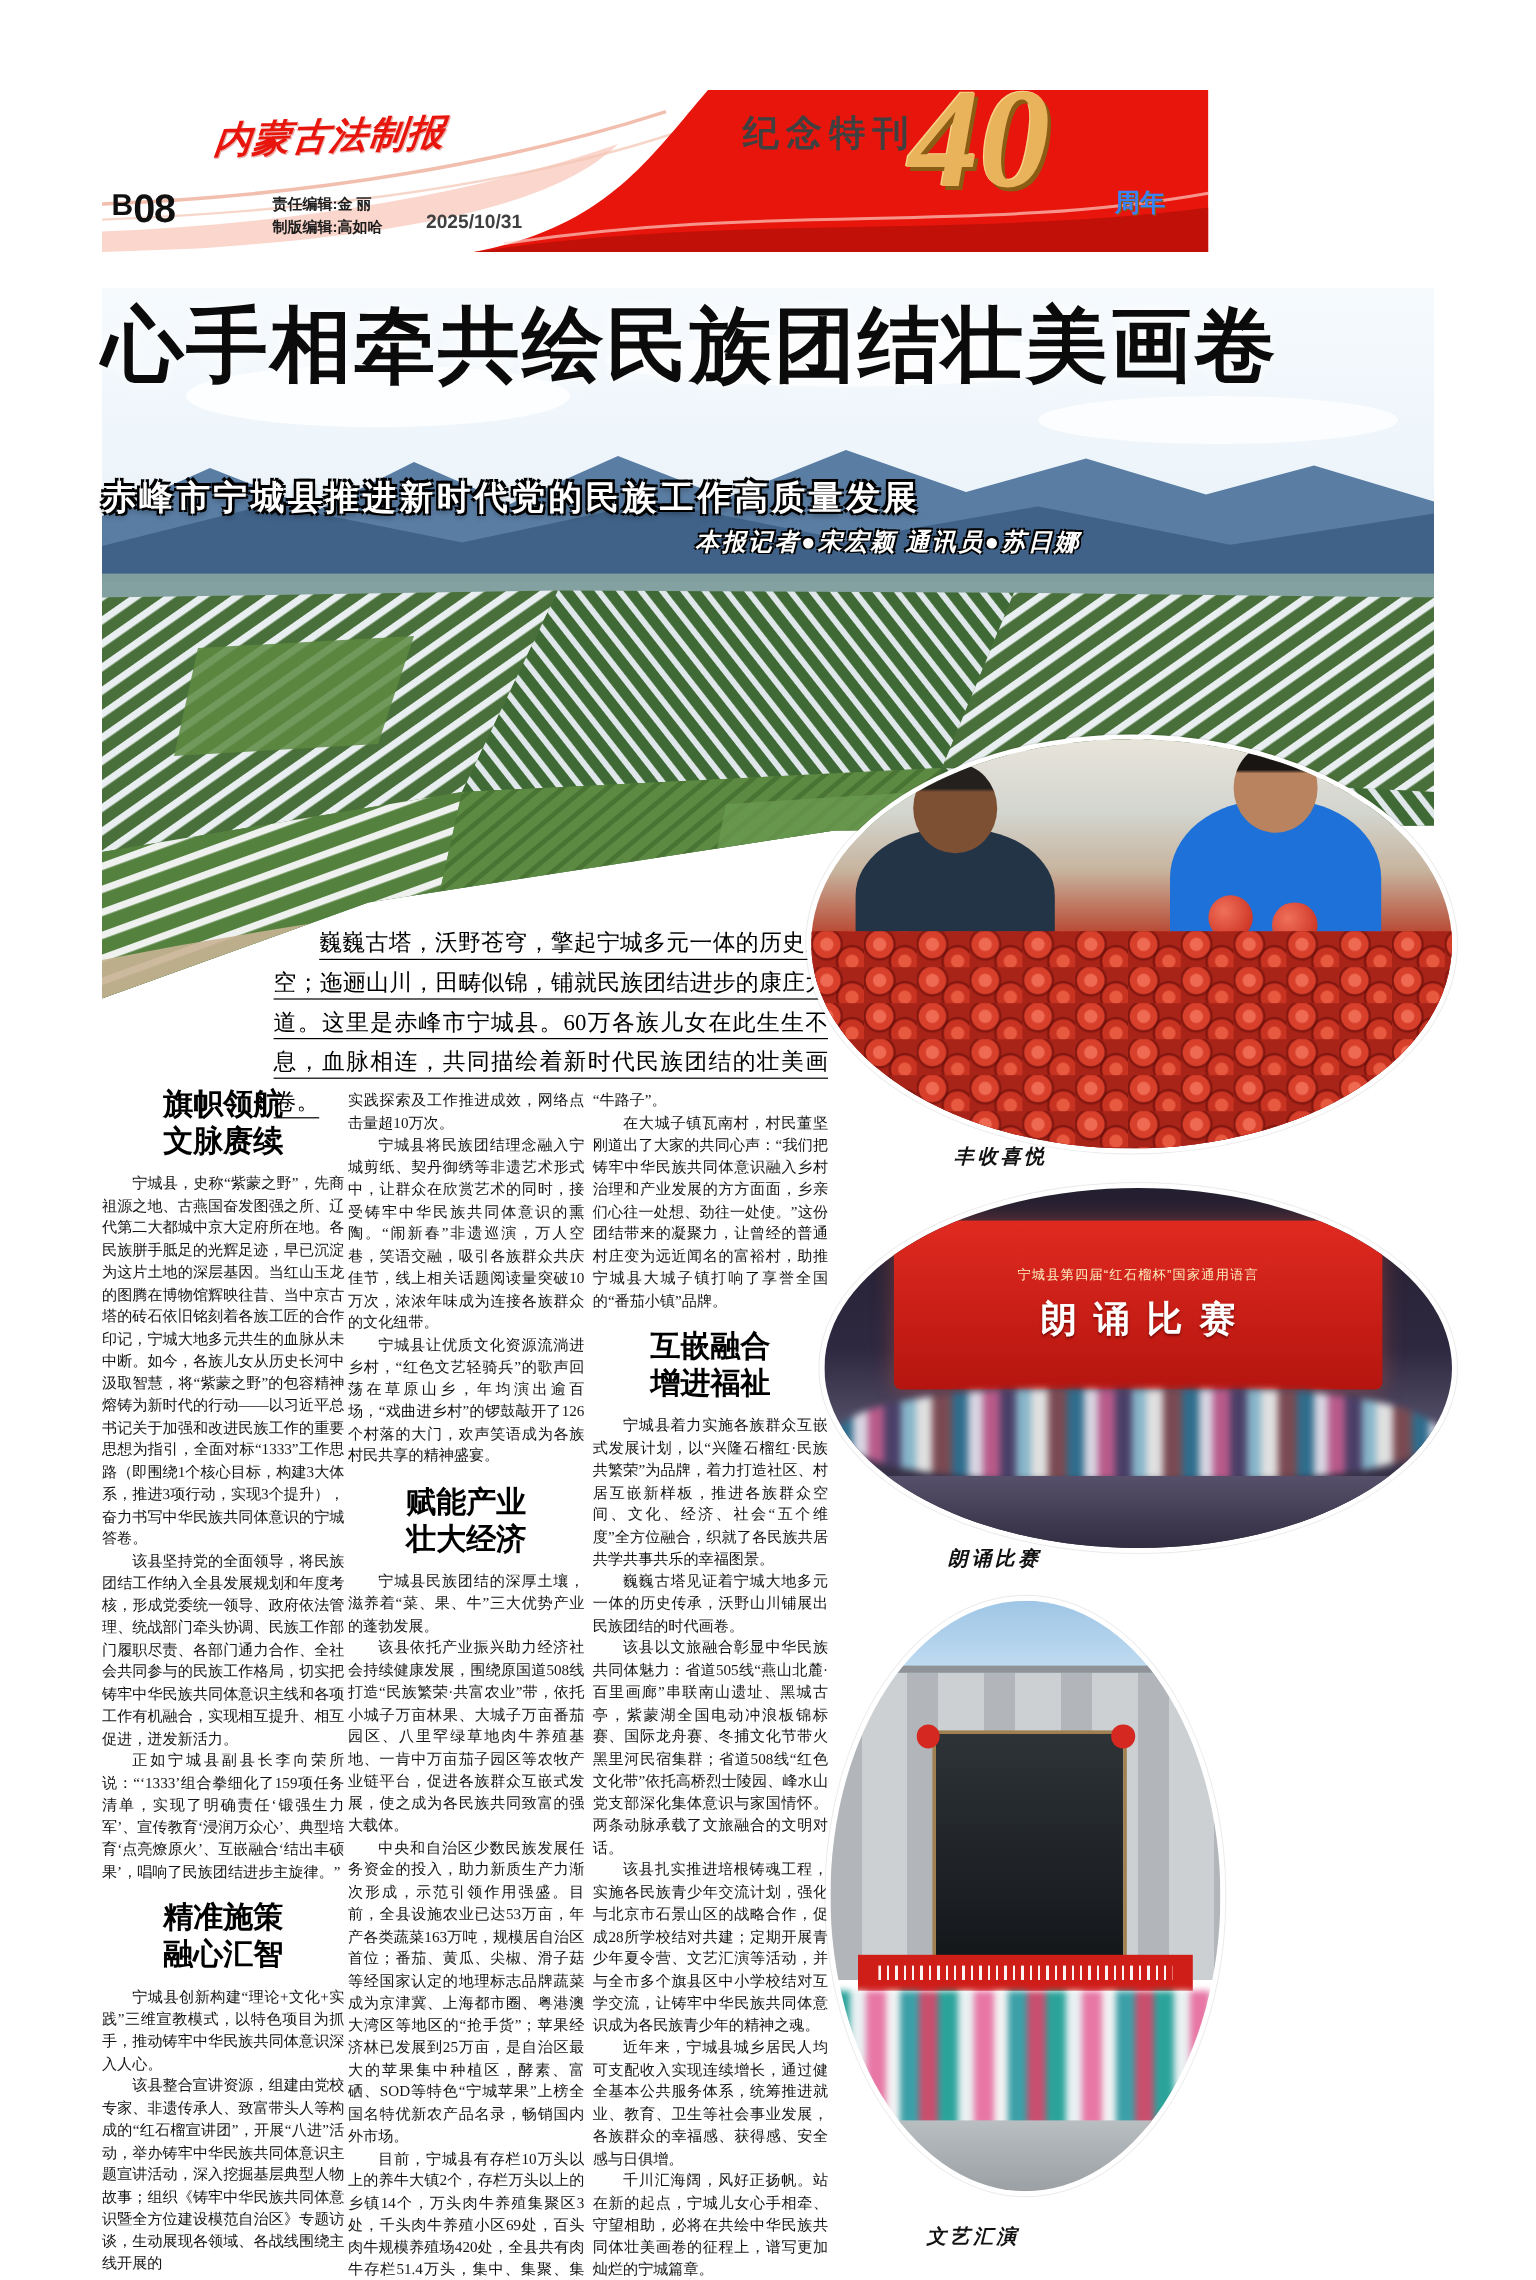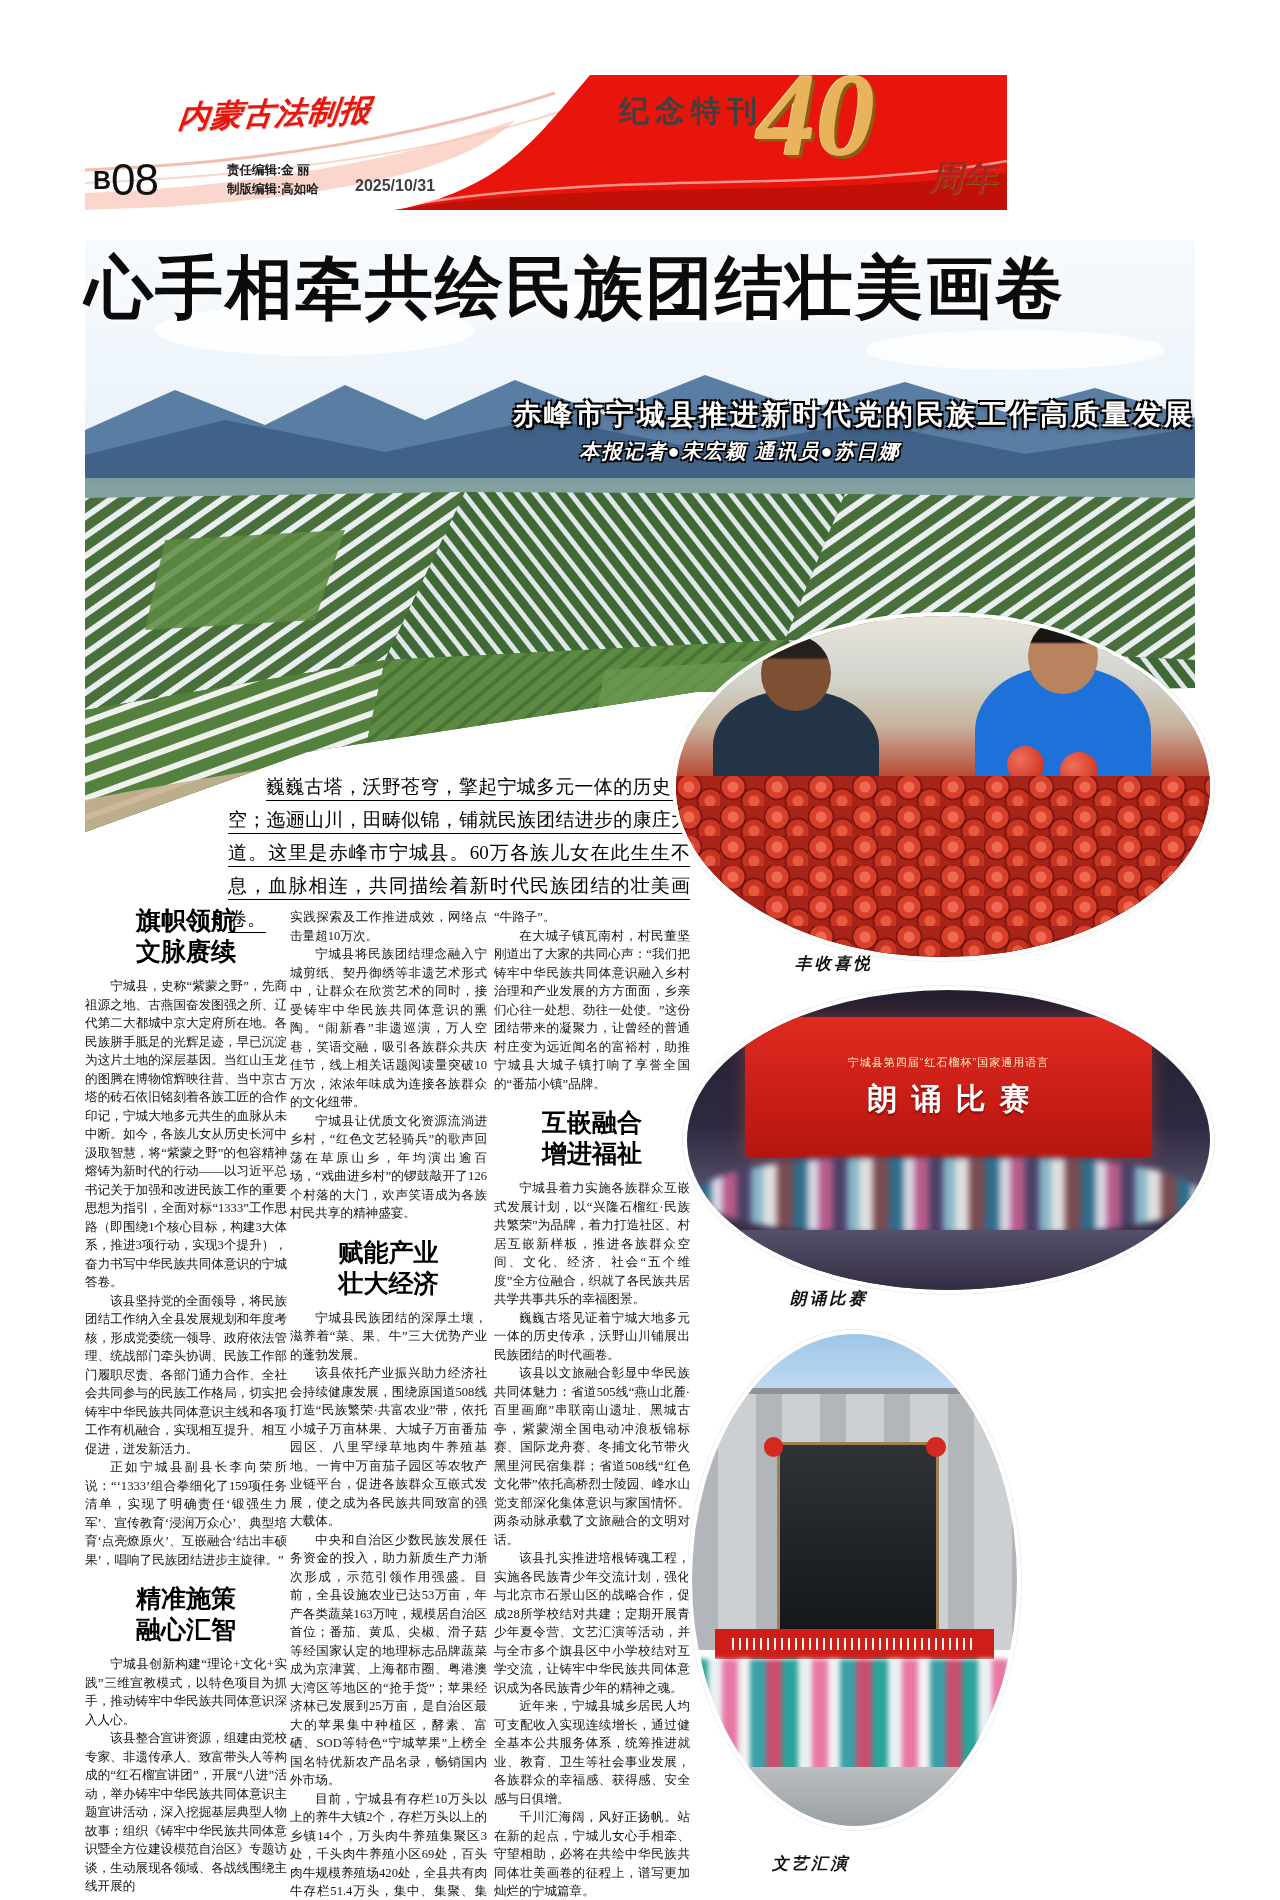--- a/index.html
+++ b/index.html
@@ -7,40 +7,40 @@
         font-family:"Liberation Serif","DejaVu Serif",serif;}
 
   
   .masthead-band{position:absolute;left:85px;top:75px;width:922px;height:135px;}
   .masthead-band svg{position:absolute;inset:0;}
   .masthead-title{position:absolute;left:94px;top:18px;font-size:31px;font-weight:900;color:#e8150d;
     font-style:italic;letter-spacing:1px;transform:skewX(-8deg) rotate(-2deg);
     text-shadow:1px 1px 0 rgba(190,25,15,.35);}
   .page-num{position:absolute;left:8px;top:80px;color:#101010;font-family:"Liberation Sans",sans-serif;white-space:nowrap;}
   .page-num .letter{font-size:25px;font-weight:700;vertical-align:6px;}
-  .page-num .digits{font-size:44px;font-weight:400;letter-spacing:-1px;}
+  .page-num .digits{font-size:33px;font-weight:700;letter-spacing:-1px;}
   .editor-info{position:absolute;left:142px;top:86px;font-size:12.5px;font-weight:700;line-height:19px;
     color:#1d1d1d;font-family:"Liberation Sans",sans-serif;}
   .publish-date{position:absolute;left:270px;top:102px;font-size:16px;font-weight:700;color:#404040;
     font-family:"Liberation Sans",sans-serif;}
   .special-label{position:absolute;left:534px;top:16px;font-size:30px;font-weight:900;color:#404040;
     letter-spacing:6px;font-family:"Liberation Sans",sans-serif;}
   .anniv-number{position:absolute;left:672px;top:-18px;font-size:118px;line-height:1;font-weight:900;
     font-style:italic;color:#e9b35c;text-shadow:3px 3px 0 #8a5c14,-1px -1px 0 #f7d488;}
-  .anniv-suffix{position:absolute;left:844px;top:80px;font-size:34px;font-weight:900;color:#b91c1c;
-    text-shadow:1px 1px 0 #8a5c14;font-style:italic;}
+  .anniv-suffix{position:absolute;left:844px;top:80px;font-size:21px;font-weight:900;color:#3b82f6;
+    text-shadow:1px 1px 0 #8a5c14;}
 
   
   .aerial{position:absolute;left:85px;top:240px;width:1110px;height:800px;
     clip-path:polygon(0 0,100% 0,100% 56%,55% 56.5%,20% 64%,0 74%);}
   .aerial svg{width:100%;height:100%;display:block;}
   .headline{position:absolute;left:85px;top:243px;width:1110px;margin:0;
     font-size:68px;font-weight:900;color:#0b0b0b;letter-spacing:2px;
     text-shadow:0 0 10px rgba(255,255,255,.9),0 0 24px rgba(255,255,255,.65);}
-  .subtitle{position:absolute;left:85px;top:396px;width:1110px;text-align:right;font-size:28px;
+  .subtitle{position:absolute;left:85px;top:396px;width:1110px;text-align:left;font-size:28px;
     font-weight:900;color:#fff;letter-spacing:3px;font-family:"Liberation Sans",sans-serif;
     text-shadow:-2px -2px 0 #000,2px -2px 0 #000,-2px 2px 0 #000,2px 2px 0 #000,0 3px 5px rgba(0,0,0,.45);}
   .byline{position:absolute;left:185px;top:438px;width:1110px;text-align:center;font-size:20px;
     font-weight:700;font-style:italic;color:#fff;letter-spacing:2px;
     text-shadow:-1.5px -1.5px 0 #000,1.5px -1.5px 0 #000,-1.5px 1.5px 0 #000,1.5px 1.5px 0 #000;}
   .intro{position:absolute;left:228px;top:770px;width:462px;margin:0;font-size:19px;line-height:33px;
     color:#000;text-indent:2em;text-align:justify;text-decoration:underline;
     text-underline-offset:7px;text-decoration-thickness:1px;}
 
   

